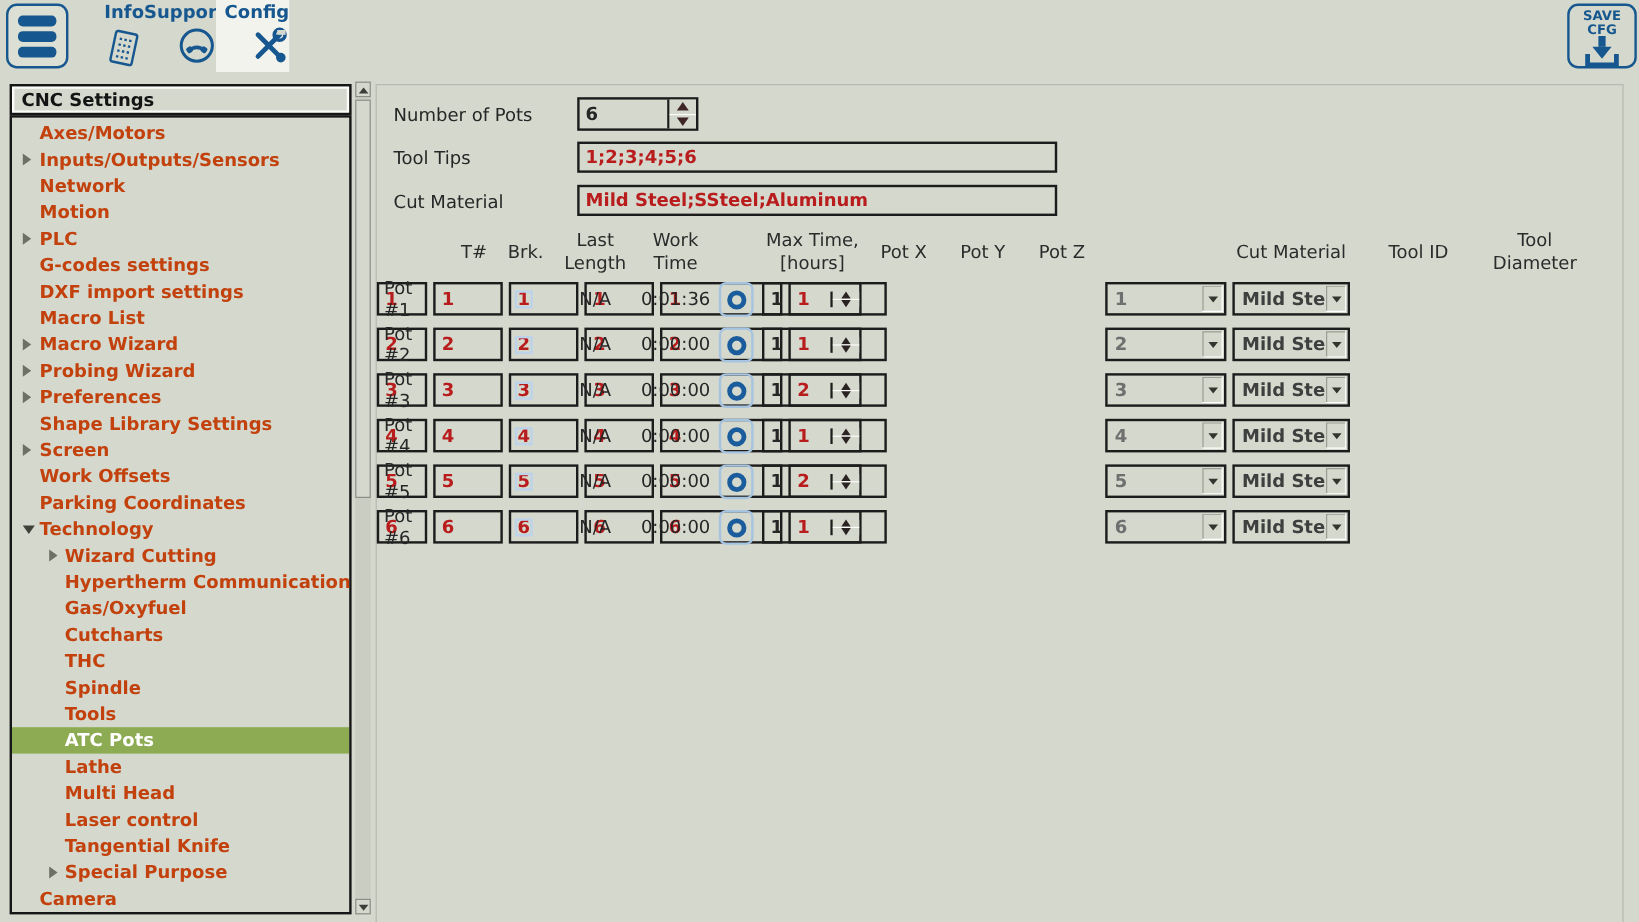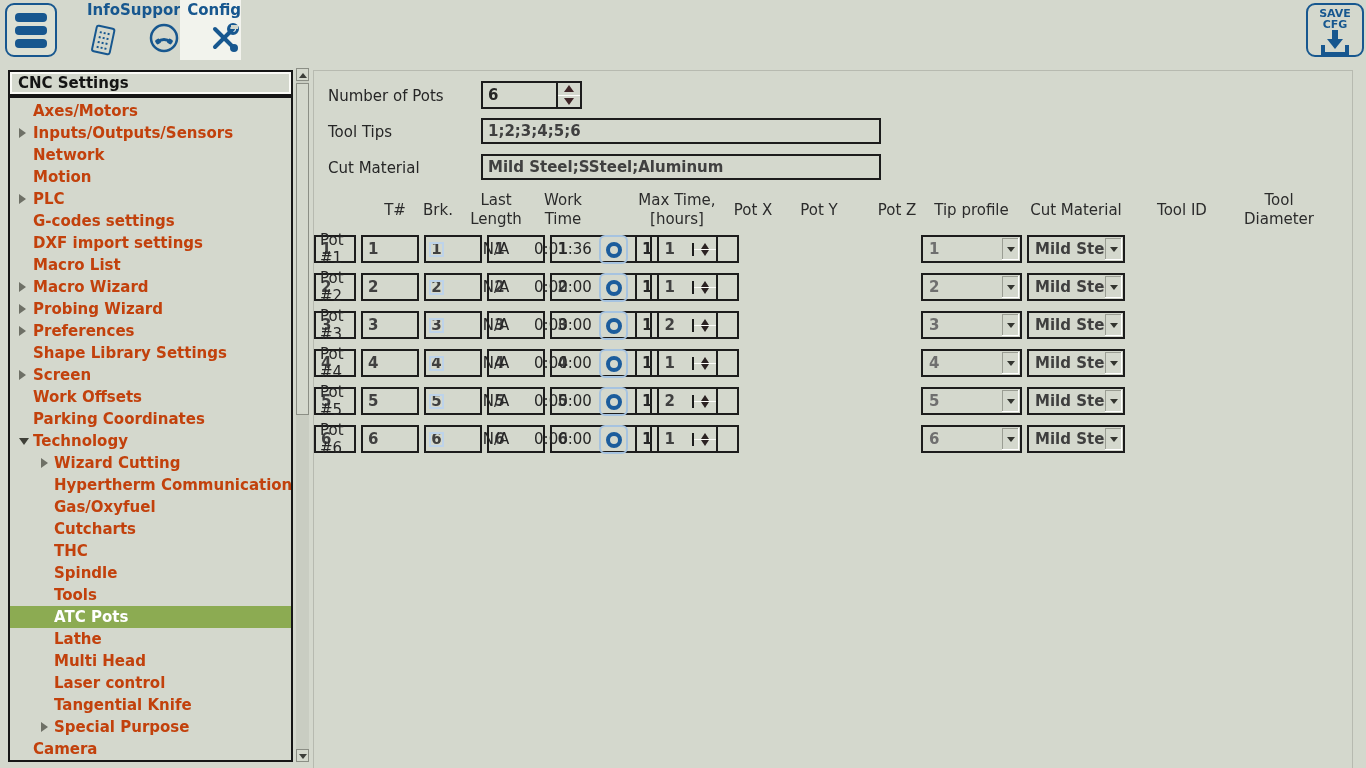--- a/index.html
+++ b/index.html
@@ -53,21 +53,21 @@
     border-top:5px solid #3c3e39; }
   .sb-thumb { position:absolute; left:0; top:15px; width:13px; height:332px;
     background:#d4d8cd; border:1px solid #8b8e85; cursor:grab; }
 
   
   .panel { position:absolute; left:313px; top:70px; width:1040px; height:747px;
     border:1px solid #b7bab0; }
   .f-label { position:absolute; left:14px; font-size:15px; color:#262626; }
   input.box { border:2px solid #1c1c1c; background:transparent; outline:none;
     font-family:"DejaVu Sans", sans-serif; font-weight:bold; font-size:15px;
-    color:#404040; padding:0 0 0 5px; }
+    color:#b91c1c; padding:0 0 0 5px; }
   .spin { position:absolute; height:28px; border:2px solid #1c1c1c; display:flex; }
   .spin .v { flex:1; display:flex; align-items:center; padding-left:5px;
     font-weight:bold; font-size:15px; }
   .spin .arrows { width:24px; border-left:2px solid #1c1c1c; display:flex;
     flex-direction:column; }
   .spin .ab { flex:1; background:#d4d8cd; display:flex; align-items:center;
     justify-content:center; cursor:pointer; position:relative; }
   .spin .ab.low { border-top:1px solid #fdfdfa; }
   .t-up { width:0; height:0; border-left:5px solid transparent;
     border-right:5px solid transparent; border-bottom:7px solid #402527; }
@@ -365,22 +365,21 @@
   <input class="box abs" style="left: 167px; top: 83px; width: 400px; height: 26px;" readonly="" value="Mild Steel;SSteel;Aluminum">
 
   <div class="thead">
     <div class="hcell" style="left:60px;width:42px">T#</div>
     <div class="hcell" style="left:109px;width:30px">Brk.</div>
     <div class="hcell" style="left:150px;width:64px">Last Length</div>
     <div class="hcell" style="left:217px;width:64px">Work Time</div>
     <div class="hcell" style="left:318px;width:90px">Max Time, [hours]</div>
     <div class="hcell" style="left:410px;width:58px">Pot X</div>
     <div class="hcell" style="left:476px;width:58px">Pot Y</div>
-    <div class="hcell" style="left:554px;width:58px">Pot Z</div>
-    <div class="hcell" style="left:607px;width:101px">Tip profile</div>
+    <div class="hcell" style="left:542px;width:58px">Pot Z</div>
     <div class="hcell" style="left:713px;width:98px">Cut Material</div>
     <div class="hcell" style="left:817px;width:102px">Tool ID</div>
     <div class="hcell" style="left:924px;width:82px">Tool Diameter</div>
   </div>
 
   <div class="rows">
 
       <div class="trow">
         <div class="cell rowlabel">Pot #1</div>
         <input class="box in-t" readonly="" value="1" style="">

